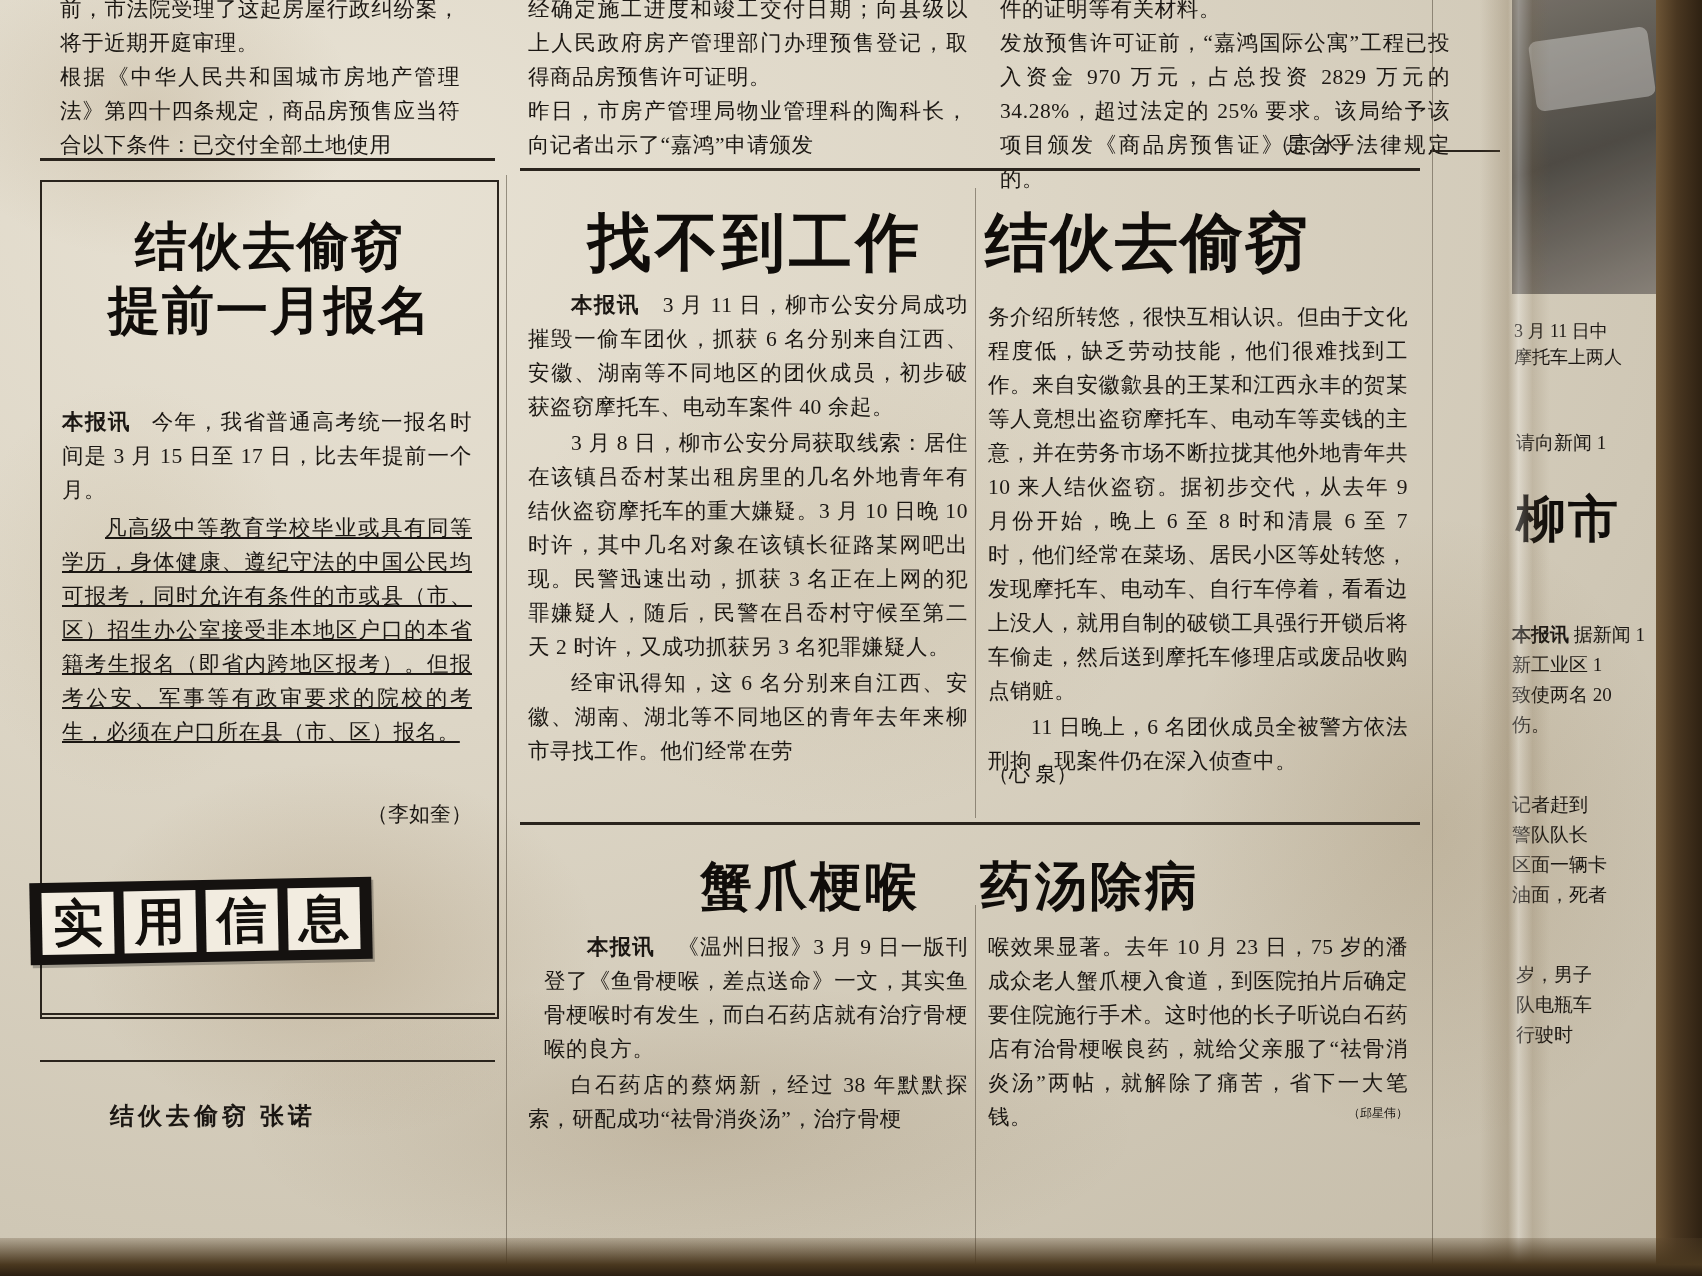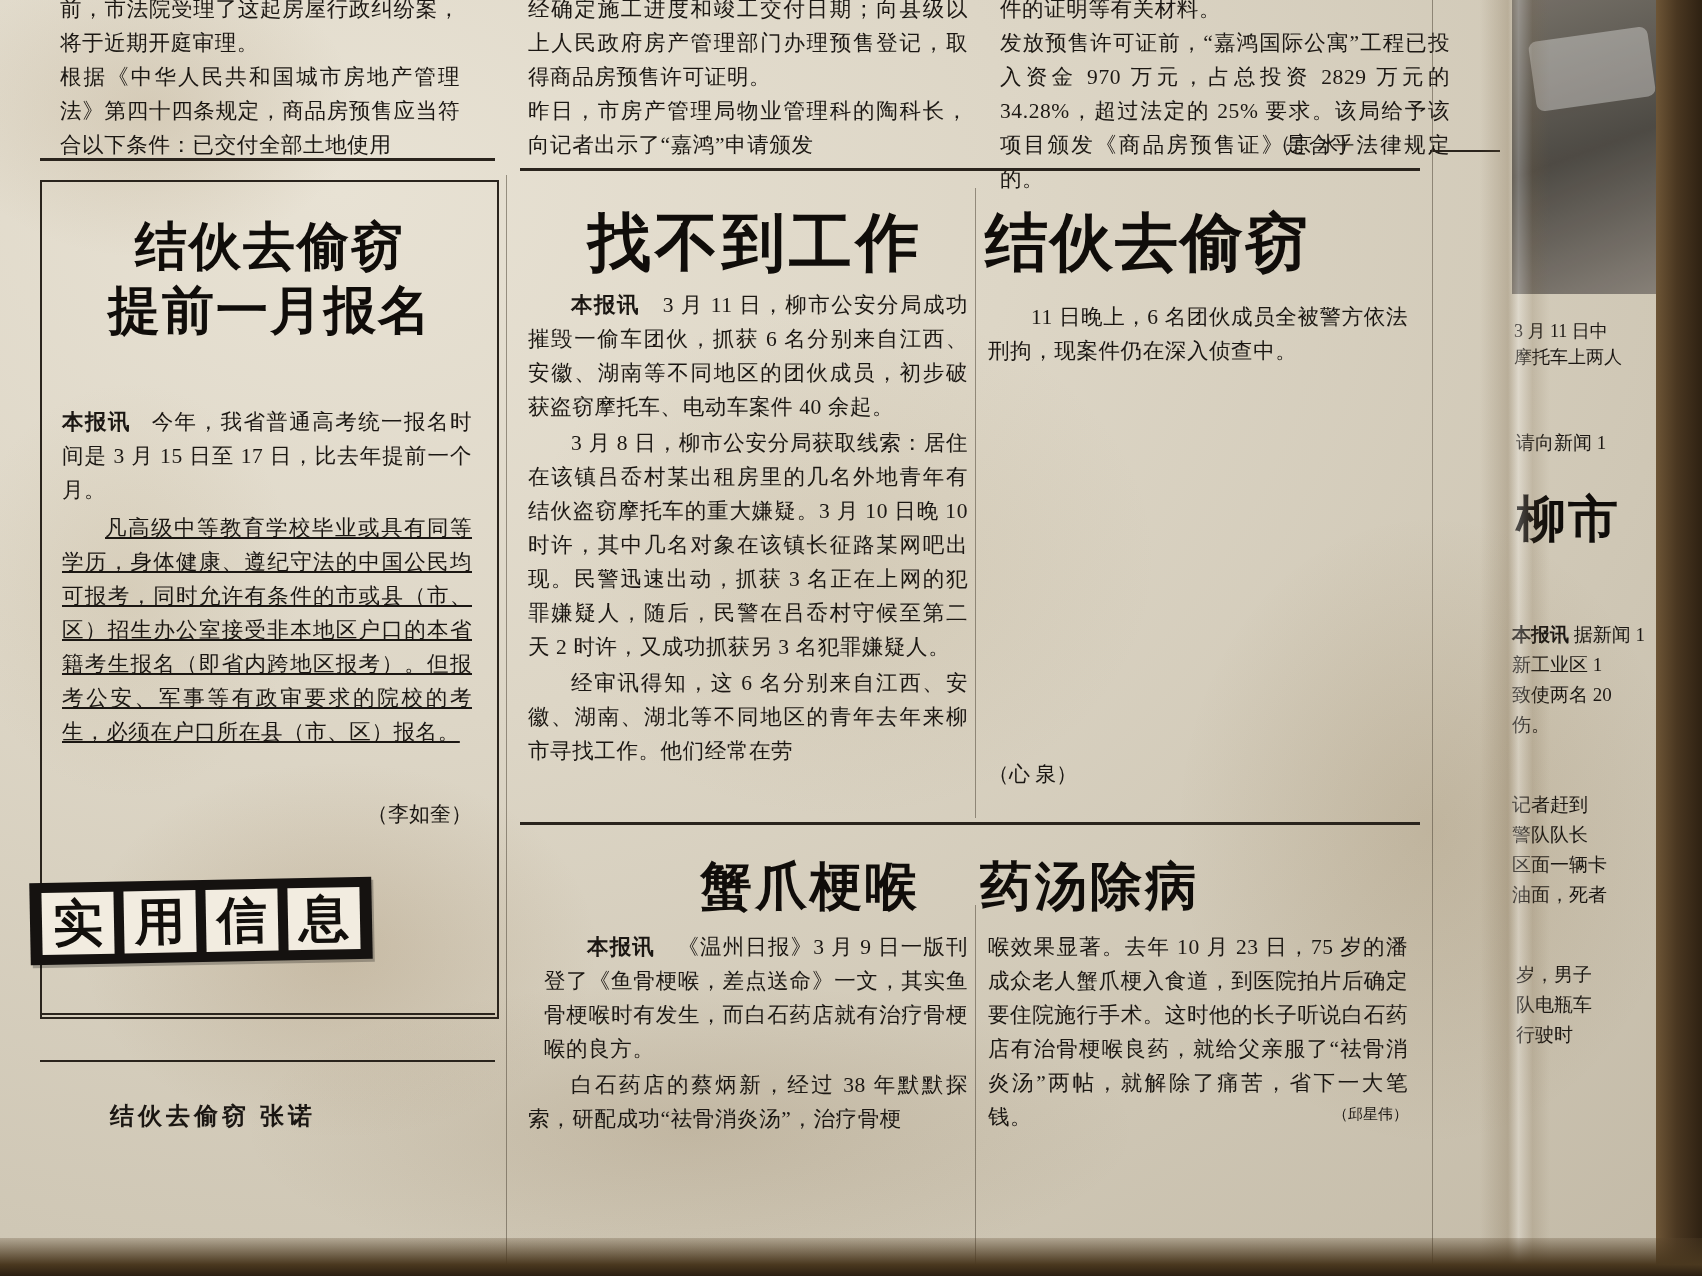--- a/index.html
+++ b/index.html
@@ -66,21 +66,21 @@
   #righthead{position:absolute;left:985px;top:205px;width:400px;}
   #righthead span{font-size:63px;line-height:76px;letter-spacing:2px;}
   #rightbody{position:absolute;left:988px;top:300px;width:420px;}
   #rightsign{position:absolute;left:988px;top:760px;width:420px;font-size:21px;}
 
   
   #lowhead{position:absolute;left:700px;top:855px;width:700px;}
   #lowhead span{font-size:52px;line-height:64px;letter-spacing:3px;}
   #lowmid{position:absolute;left:528px;top:930px;width:440px;}
   #lowright{position:absolute;left:988px;top:930px;width:420px;}
-  #lowsign{position:absolute;left:988px;top:1105px;width:420px;text-align:right;font-size:15px;}
+  #lowsign{position:absolute;left:988px;top:1105px;width:420px;text-align:right;font-size:12px;}
 
   
   #farright{position:absolute;left:1500px;top:0;width:200px;height:1276px;overflow:hidden;}
   #photo{position:absolute;left:1512px;top:-6px;width:190px;height:300px;
      background:linear-gradient(160deg,#6f6a62,#43403b 50%,#878078 100%);filter:blur(.3px);opacity:.92;}
   #photo .gl{position:absolute;left:20px;top:40px;width:120px;height:70px;background:rgba(255,255,255,.35);border-radius:8px;transform:rotate(-8deg);}
   #frcap{position:absolute;left:1514px;top:318px;width:180px;font-size:18px;line-height:26px;}
   #frhead{position:absolute;left:1516px;top:490px;width:180px;font-size:50px;line-height:58px;font-weight:bold;}
   #frbody{position:absolute;left:1512px;top:620px;width:176px;font-size:19px;line-height:30px;text-align:justify;}
   #frbody2{position:absolute;left:1512px;top:790px;width:176px;font-size:19px;line-height:30px;text-align:justify;}
@@ -152,20 +152,21 @@
       <span style="margin-left:16px;">3 月 11 日，柳市公安分局成功摧毁一偷车团伙，抓获 6 名分别来自江西、安徽、湖南等不同地区的团伙成员，初步破获盗窃摩托车、电动车案件 40 余起。</span>
     </p>
     <p style="margin:0 0 2px 0;text-indent:2em;">3 月 8 日，柳市公安分局获取线索：居住在该镇吕岙村某出租房里的几名外地青年有结伙盗窃摩托车的重大嫌疑。3 月 10 日晚 10 时许，其中几名对象在该镇长征路某网吧出现。民警迅速出动，抓获 3 名正在上网的犯罪嫌疑人，随后，民警在吕岙村守候至第二天 2 时许，又成功抓获另 3 名犯罪嫌疑人。</p>
     <p style="margin:0;text-indent:2em;">经审讯得知，这 6 名分别来自江西、安徽、湖南、湖北等不同地区的青年去年来柳市寻找工作。他们经常在劳</p>
   </div>
 
   <div id="righthead" class="txt headline">
     <span>结伙去偷窃</span>
   </div>
   <div id="rightbody" class="txt body-txt">
+    <p style="margin:0 0 2px 0;">务介绍所转悠，很快互相认识。但由于文化程度低，缺乏劳动技能，他们很难找到工作。来自安徽歙县的王某和江西永丰的贺某等人竟想出盗窃摩托车、电动车等卖钱的主意，并在劳务市场不断拉拢其他外地青年共 10 来人结伙盗窃。据初步交代，从去年 9 月份开始，晚上 6 至 8 时和清晨 6 至 7 时，他们经常在菜场、居民小区等处转悠，发现摩托车、电动车、自行车停着，看看边上没人，就用自制的破锁工具强行开锁后将车偷走，然后送到摩托车修理店或废品收购点销赃。</p>
     <p style="margin:0;text-indent:2em;">11 日晚上，6 名团伙成员全被警方依法刑拘，现案件仍在深入侦查中。</p>
   </div>
   <div id="rightsign" class="txt">（心 泉）</div>
 
   <div id="lowhead" class="txt headline" style="display:flex;gap:60px;">
     <span>蟹爪梗喉</span>
     <span>药汤除病</span>
   </div>
   <div id="lowmid" class="txt body-txt">
     <p style="margin:0 0 2px 16px;text-indent:2em;">

